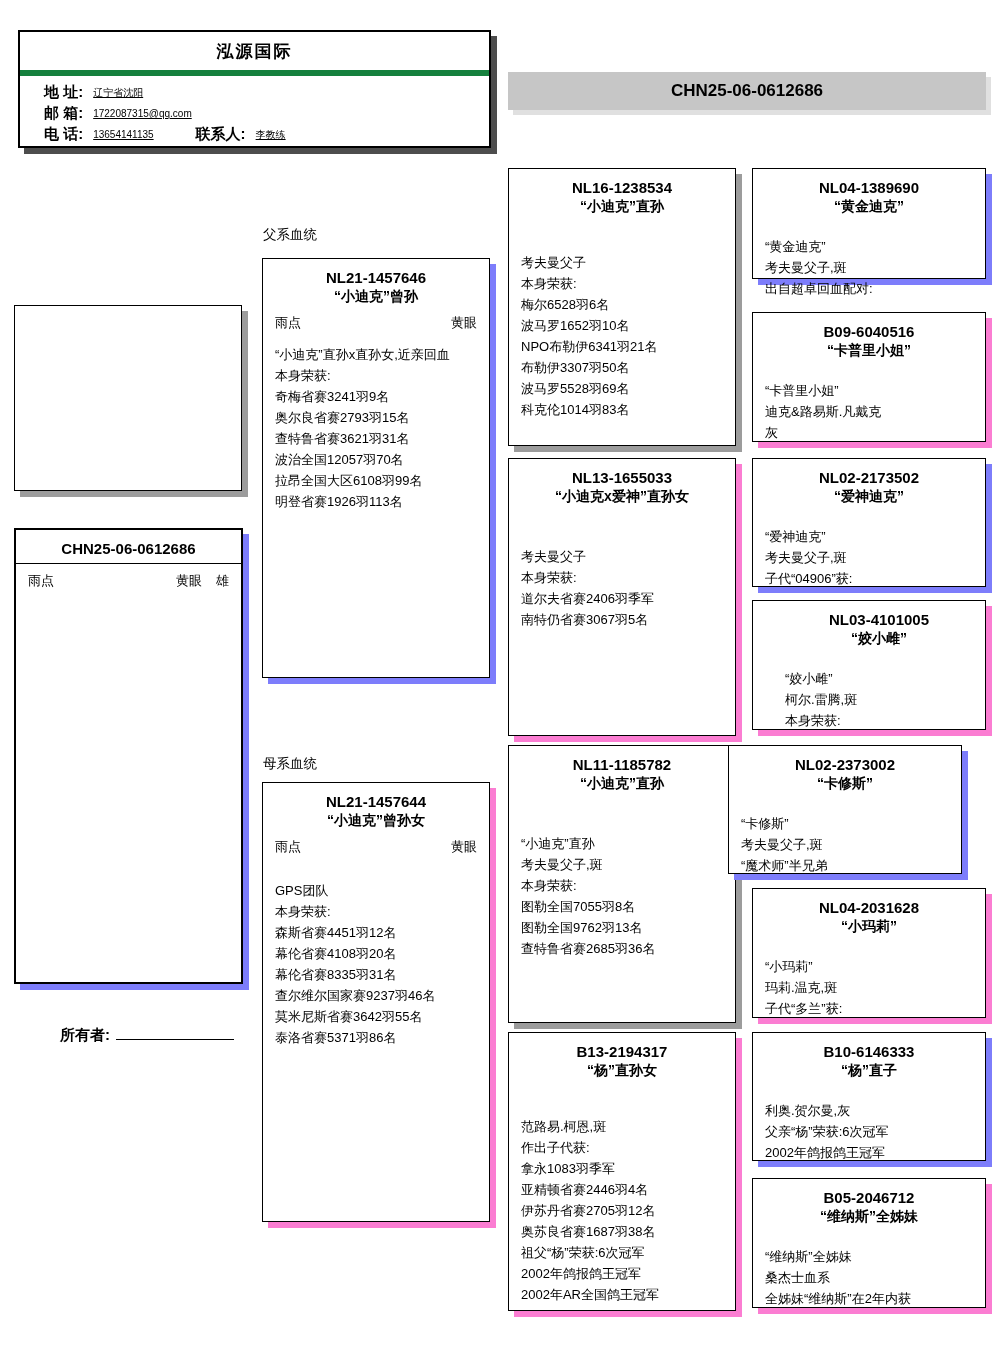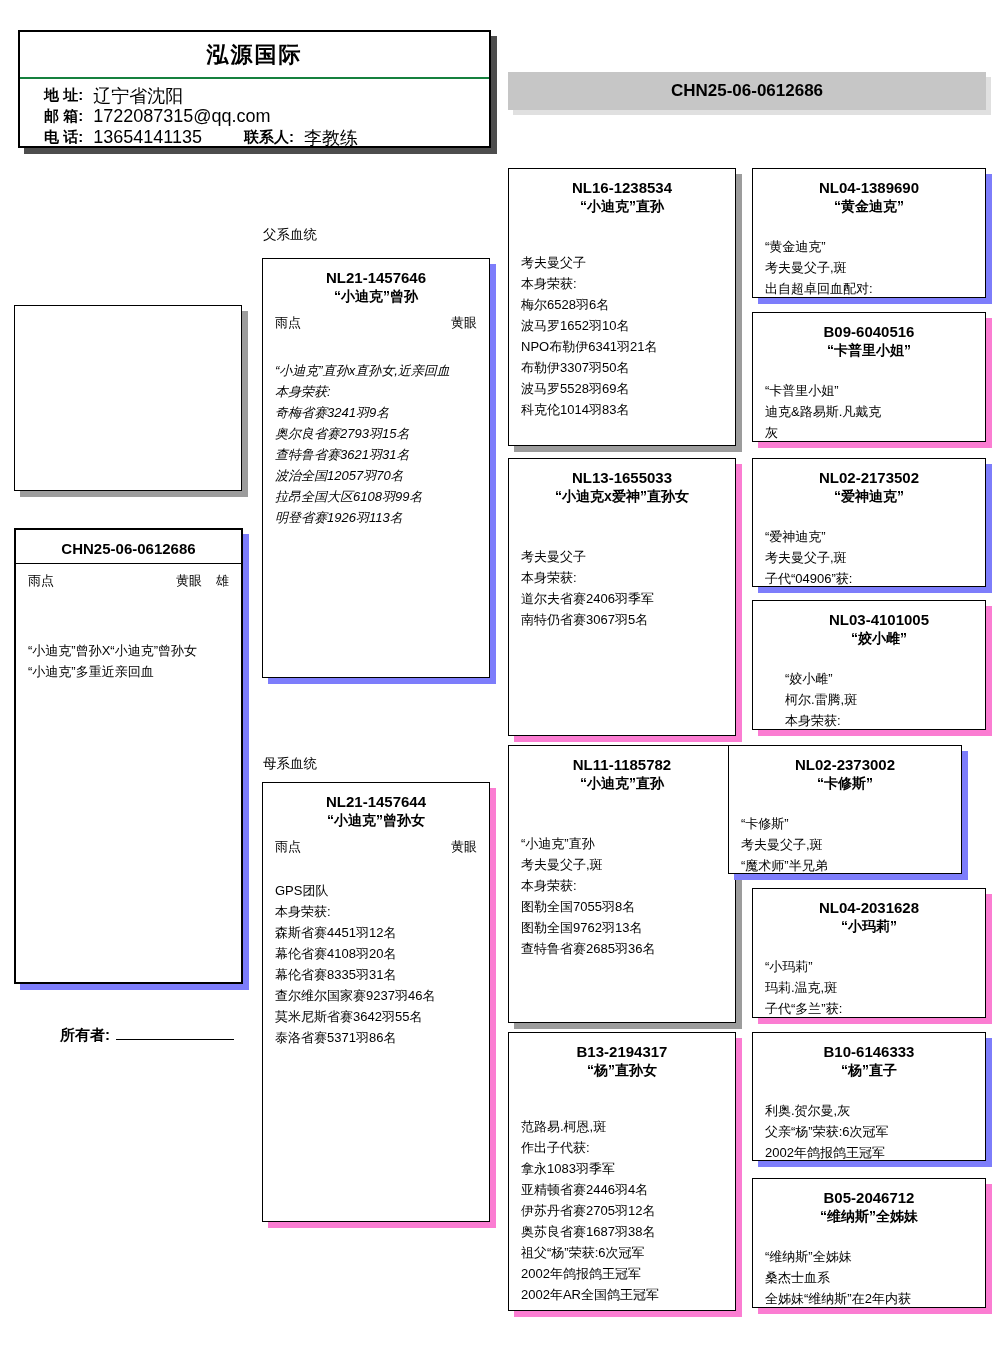--- a/index.html
+++ b/index.html
@@ -8,28 +8,28 @@
     position:relative; width:1006px; height:1366px; background:#fff;
     font-family:"Liberation Sans","DejaVu Sans",sans-serif; color:#000; overflow:hidden;
   }
 
   
   .header-card {
     position:absolute; left:18px; top:30px; width:473px; height:118px;
     background:#fff; border:2px solid #000; box-shadow:6px 6px 0 0 #4d4d4d;
   }
   .loft-title {
-    text-align:center; font-size:22px; font-weight:bold; letter-spacing:2px;
-    padding:8px 0 7px; border-bottom:2px solid #15803d;
+    text-align:center; font-size:17px; font-weight:bold; letter-spacing:2px;
+    padding:8px 0 7px; border-bottom:6px solid #15803d;
   }
   .loft-rows { padding:6px 0 0 24px; }
   .loft-row { height:21px; display:flex; align-items:center; }
   .lbl { font-weight:bold; font-size:15px; margin-right:10px; white-space:pre; }
   .lbl.contact { margin-left:42px; }
-  .val { font-size:18px; }
+  .val { font-size:10px;text-decoration:underline; }
 
   
   .ring-banner {
     position:absolute; left:508px; top:72px; width:478px; height:38px;
     background:#c6c6c6; box-shadow:5px 5px 0 0 #e0e0e0;
     text-align:center; line-height:38px; font-size:17px; font-weight:bold;
   }
 
   .lineage-label { position:absolute; left:263px; font-size:13.5px; }
 
@@ -90,38 +90,34 @@
   <div class="pbox" style="left: 14px; top: 305px; width: 228px; height: 186px; box-shadow: rgb(156, 156, 156) 6px 6px 0px 0px;"></div>
 
   <div class="pbox thick" style="left: 14px; top: 528px; width: 229px; height: 456px; box-shadow: rgb(125, 125, 251) 6px 6px 0px 0px;">
     <div class="bid">CHN25-06-0612686</div>
     <div class="sep"></div>
     <div class="trait-row">
       <span class="feather">雨点</span>
       <span>黄眼</span>
       <span class="sex">雄</span>
     </div>
-    <div class="blines" style="margin-top:50px;">
-        <div class="bline">“小迪克”曾孙X“小迪克”曾孙女</div>
-        <div class="bline">“小迪克”多重近亲回血</div>
-      </div>
   </div>
 
   <div class="owner-row">
     <span>所有者:</span><span class="owner-blank"></span>
   </div>
 
   <div class="pbox" style="left: 262px; top: 258px; width: 228px; height: 420px; box-shadow: rgb(125, 125, 251) 6px 6px 0px 0px;">
     <div class="bid">NL21-1457646</div>
     <div class="bname">“小迪克”曾孙</div>
     <div class="trait-row">
       <span class="feather">雨点</span>
       <span>黄眼</span>
     </div>
-    <div class="blines" style="margin-top:28px;font-style:italic;">
+    <div class="blines" style="margin-top:12px;">
         <div class="bline">“小迪克”直孙x直孙女,近亲回血</div>
         <div class="bline">本身荣获:</div>
         <div class="bline">奇梅省赛3241羽9名</div>
         <div class="bline">奥尔良省赛2793羽15名</div>
         <div class="bline">查特鲁省赛3621羽31名</div>
         <div class="bline">波治全国12057羽70名</div>
         <div class="bline">拉昂全国大区6108羽99名</div>
         <div class="bline">明登省赛1926羽113名</div>
       </div>
   </div>
@@ -193,21 +189,21 @@
         <div class="bline">拿永1083羽季军</div>
         <div class="bline">亚精顿省赛2446羽4名</div>
         <div class="bline">伊苏丹省赛2705羽12名</div>
         <div class="bline">奥苏良省赛1687羽38名</div>
         <div class="bline">祖父“杨”荣获:6次冠军</div>
         <div class="bline">2002年鸽报鸽王冠军</div>
         <div class="bline">2002年AR全国鸽王冠军</div>
       </div>
   </div>
 
-  <div class="pbox" style="left: 752px; top: 168px; width: 234px; height: 130px; box-shadow: rgb(125, 125, 251) 6px 6px 0px 0px;">
+  <div class="pbox" style="left: 752px; top: 168px; width: 234px; height: 111px; box-shadow: rgb(125, 125, 251) 6px 6px 0px 0px;">
     <div class="bid">NL04-1389690</div>
     <div class="bname">“黄金迪克”</div>
     <div class="blines" style="margin-top:20px;">
         <div class="bline">“黄金迪克”</div>
         <div class="bline">考夫曼父子,斑</div>
         <div class="bline">出自超卓回血配对:</div>
       </div>
   </div>
 
   <div class="pbox" style="left: 752px; top: 312px; width: 234px; height: 130px; box-shadow: rgb(251, 125, 210) 6px 6px 0px 0px;">

